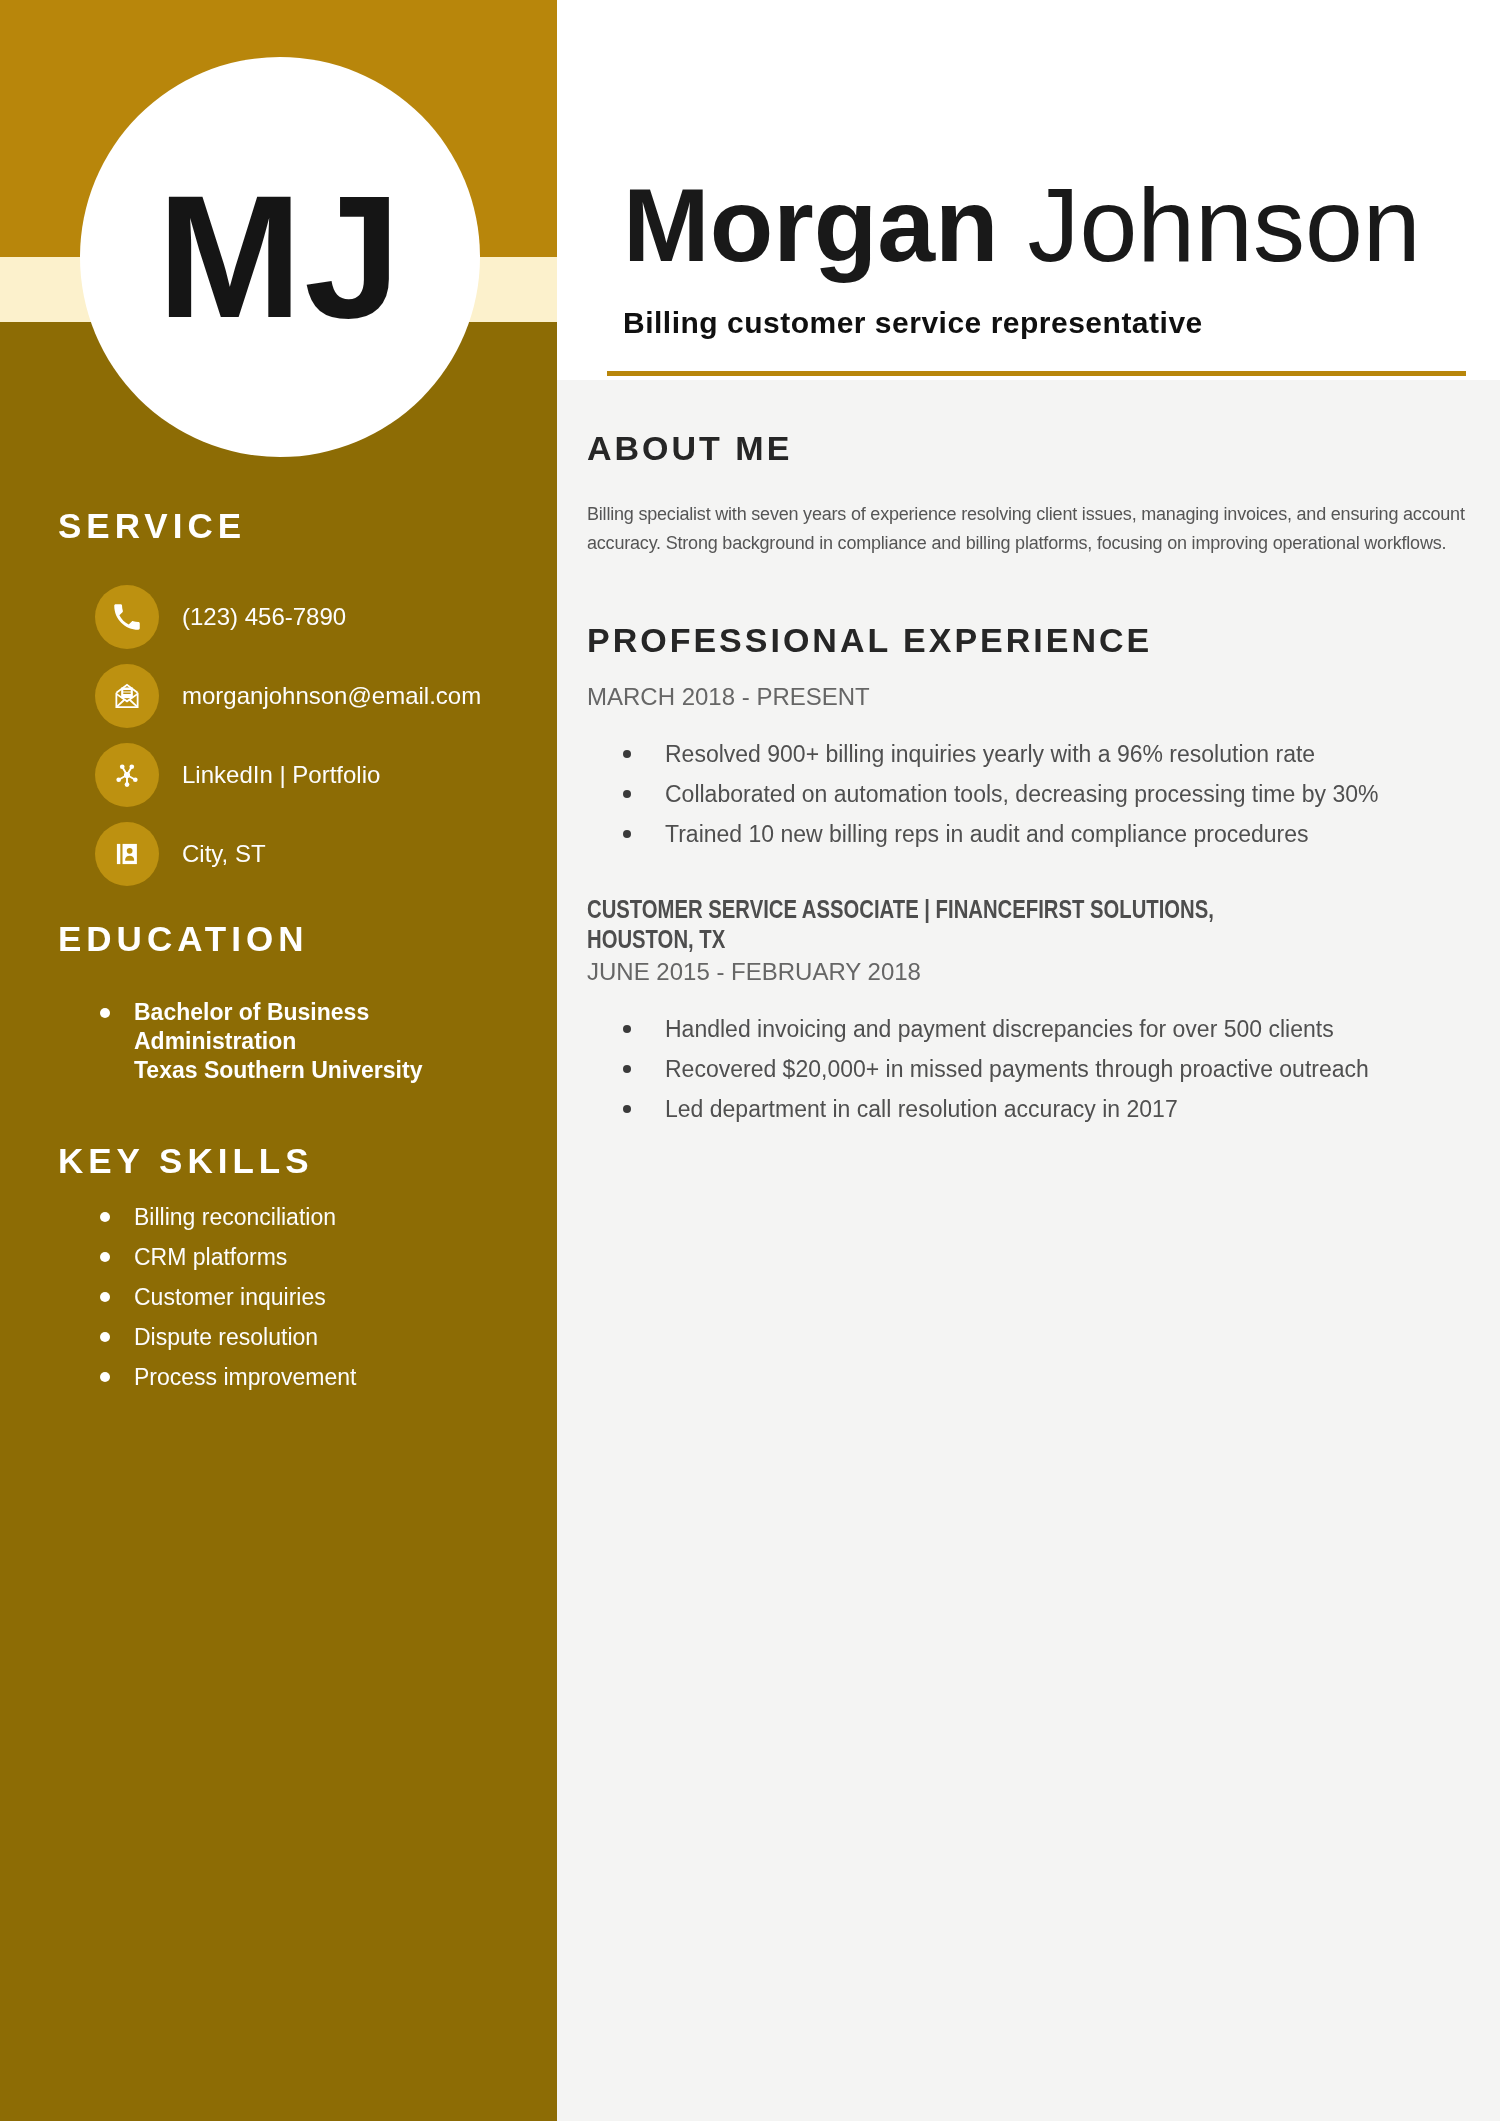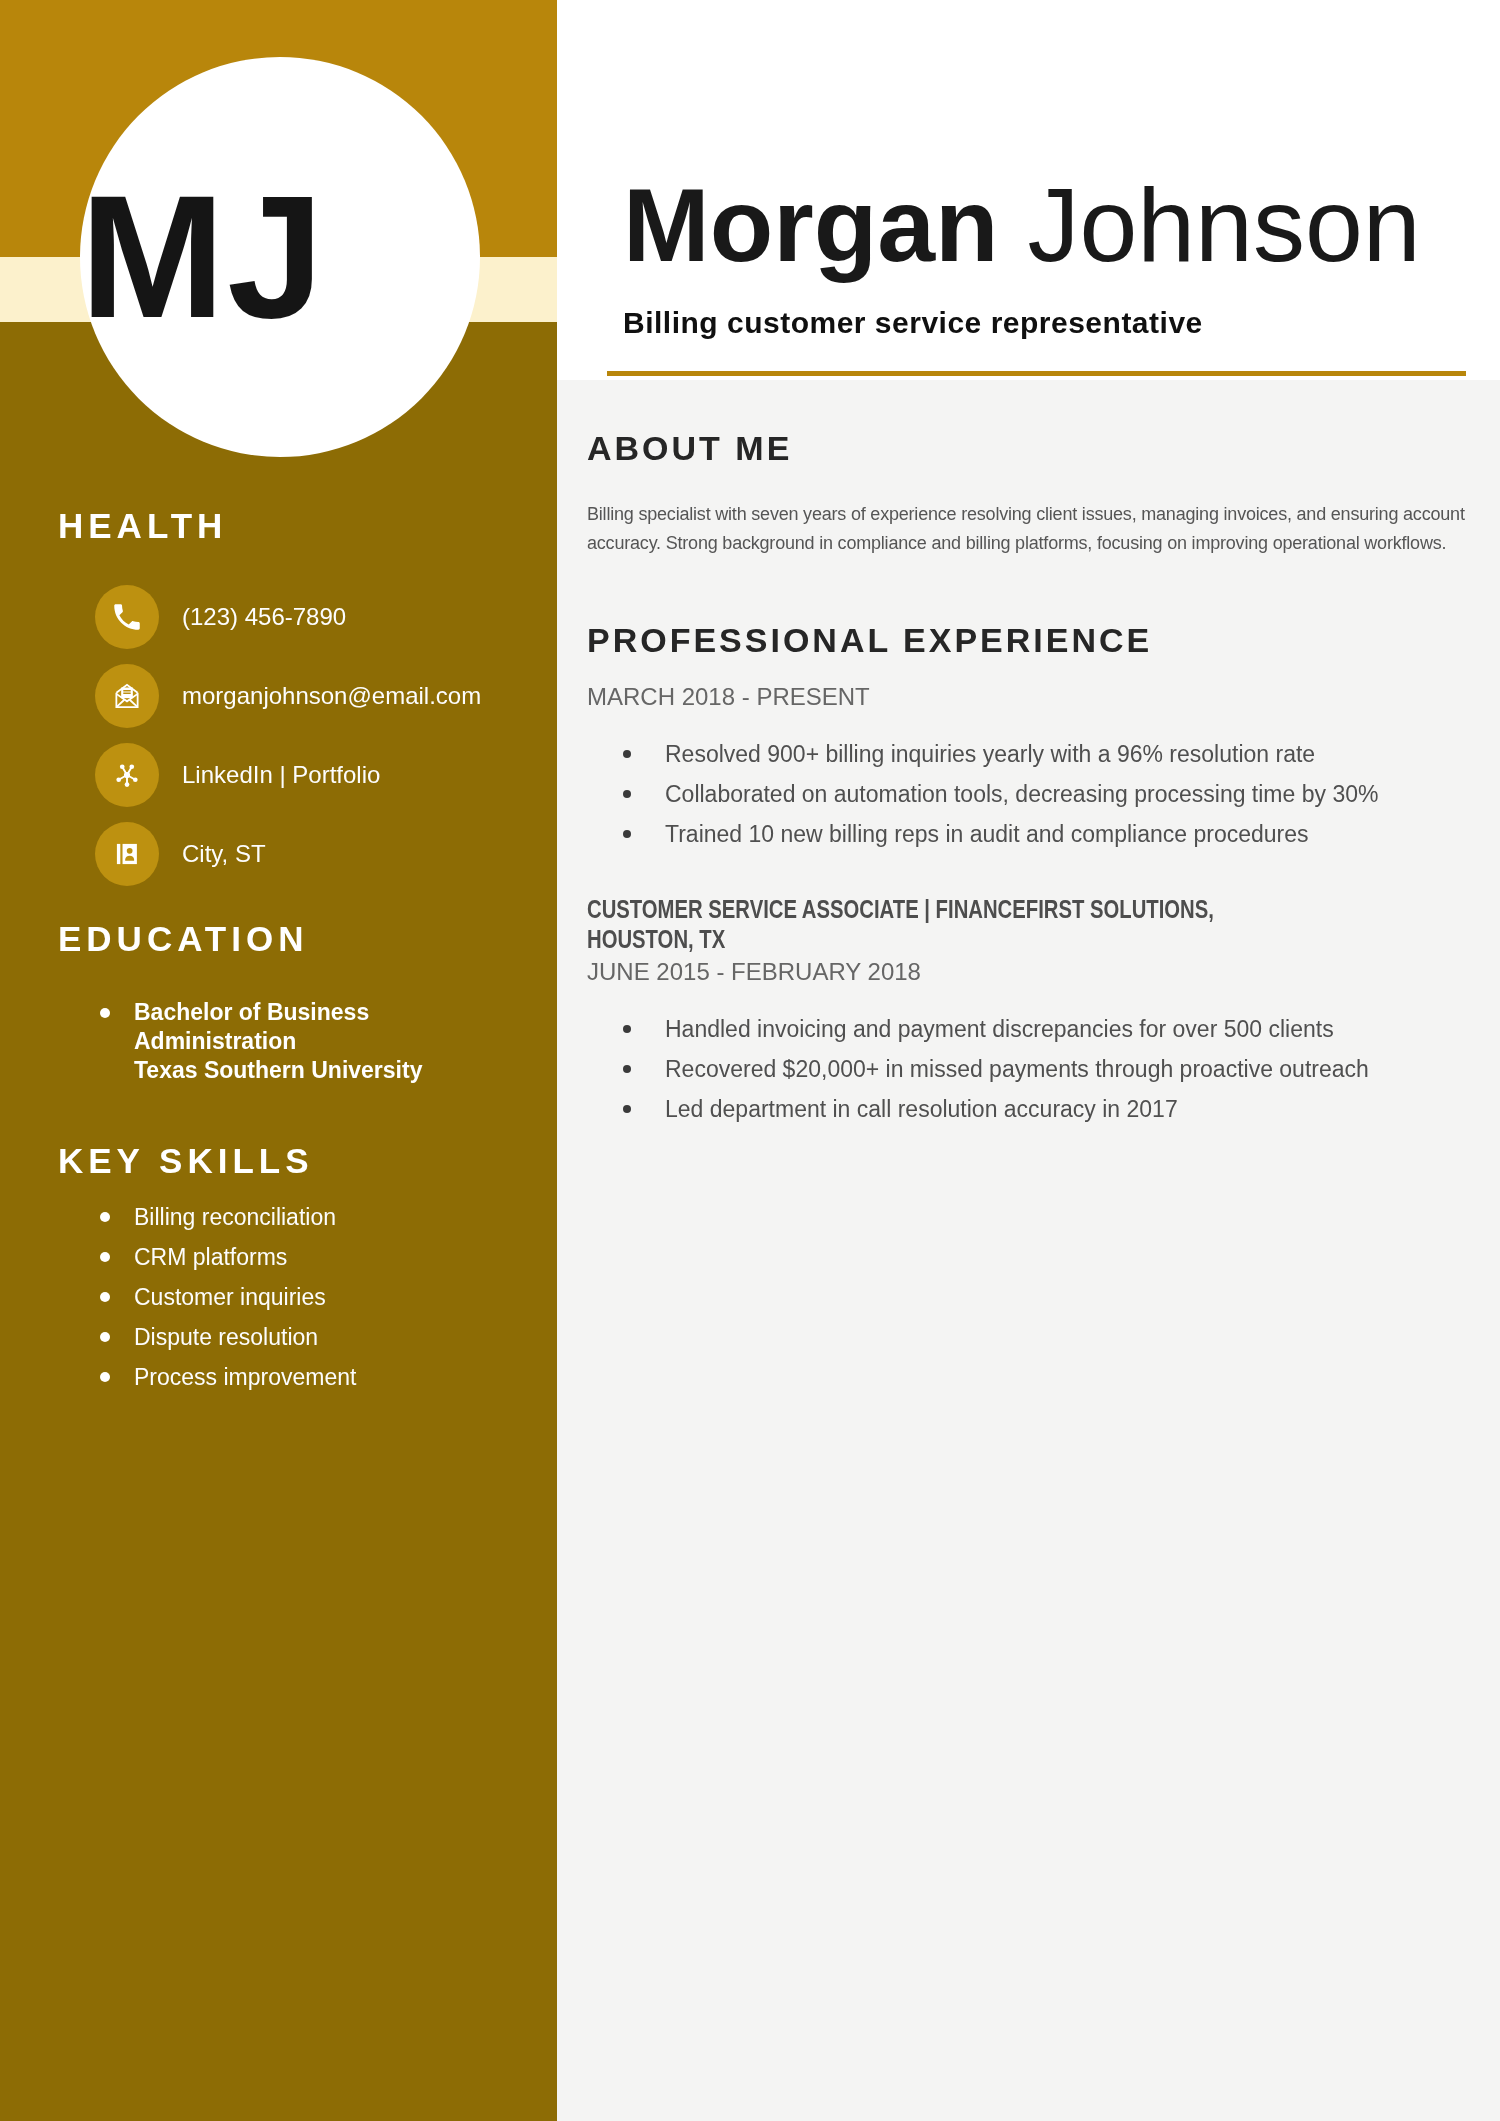--- a/index.html
+++ b/index.html
@@ -4,21 +4,21 @@
 <style>
   * { margin:0; padding:0; box-sizing:border-box; }
   body { font-family:"Liberation Sans","DejaVu Sans",sans-serif; }
   .page { position:relative; width:1500px; height:2121px; background:#F4F4F3; overflow:hidden; }
 
   
   .sidebar { position:absolute; left:0; top:0; width:557px; height:2121px; background:#8D6C05; }
   .band-top { position:absolute; left:0; top:0; width:557px; height:257px; background:#B8860B; }
   .band-cream { position:absolute; left:0; top:257px; width:557px; height:65px; background:#FCF1CC; }
   .avatar { position:absolute; left:80px; top:57px; width:400px; height:400px; border-radius:50%;
-            background:#FFFFFF; display:flex; align-items:center; justify-content:flex-start; }
+            background:#FFFFFF; display:flex; align-items:center; justify-content:center; }
   .avatar span { font-size:174px; font-weight:bold; color:#151515; letter-spacing:2px; line-height:1; }
 
   .side-section { position:absolute; left:0; width:557px; color:#FFFFFF; }
   .side-section h2 { font-size:35px; font-weight:bold; letter-spacing:5px; color:#FFFFFF;
                      padding-left:58px; line-height:42px; }
   .contact { top:505px; }
   .contact-rows { margin-top:38px; display:flex; flex-direction:column; gap:15px;text-align:center; }
   .contact-row { display:flex; align-items:center; height:64px; padding-left:95px; }
   .icon-circle { width:64px; height:64px; border-radius:50%; background:#BD9110; flex:0 0 64px;
                  display:flex; align-items:center; justify-content:center; }
@@ -73,21 +73,21 @@
 <div class="page">
 
   <aside class="sidebar">
     <div class="band-top"></div>
     <div class="band-cream"></div>
     <div class="avatar">
       <span>MJ</span>
     </div>
 
     <section class="side-section contact">
-      <h2>HEALTH</h2>
+      <h2>SERVICE</h2>
       <div class="contact-rows">
 
         <div class="contact-row">
           <span class="icon-circle">
             <svg viewBox="0 0 24 24" fill="#FFFFFF">
                 <path d="M6.62 10.79c1.44 2.83 3.76 5.14 6.59 6.59l2.2-2.21c.27-.27.67-.36 1.02-.24 1.12.37 2.33.57 3.57.57.55 0 1 .45 1 1V20c0 .55-.45 1-1 1-9.39 0-17-7.61-17-17 0-.55.45-1 1-1h3.5c.55 0 1 .45 1 1 0 1.25.2 2.45.57 3.57.11.35.03.74-.25 1.02l-2.21 2.2z"></path>
               </svg>
           </span>
           <span class="val">(123) 456-7890</span>
         </div>

